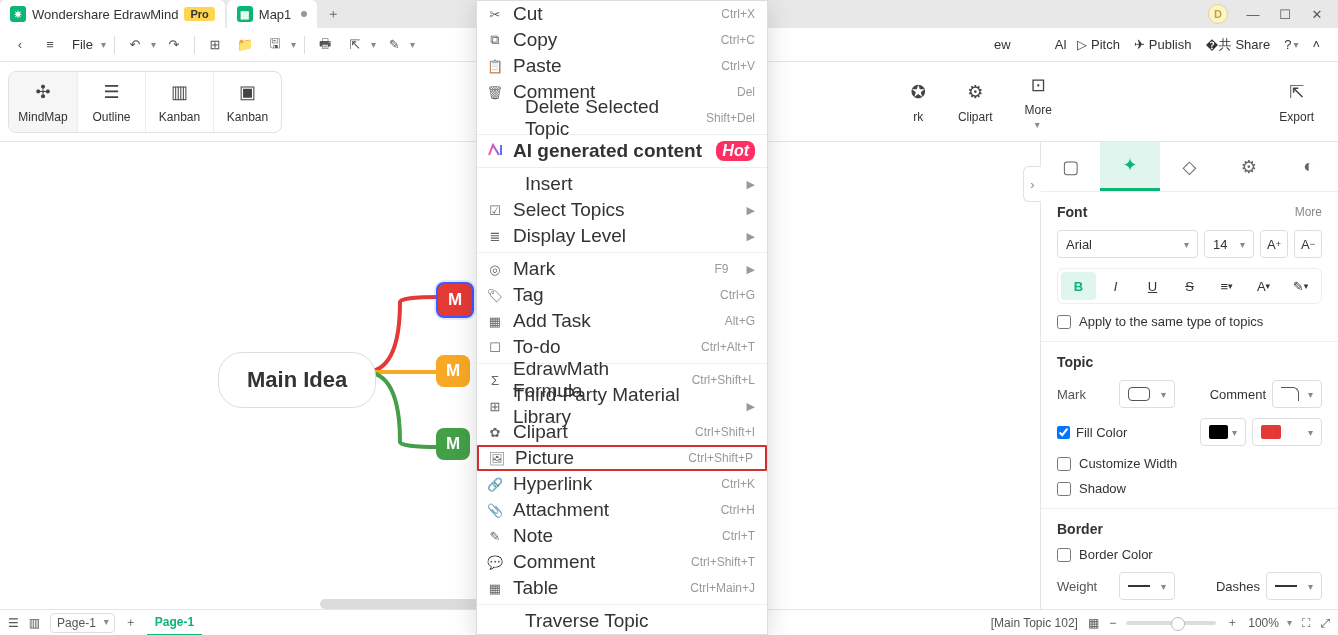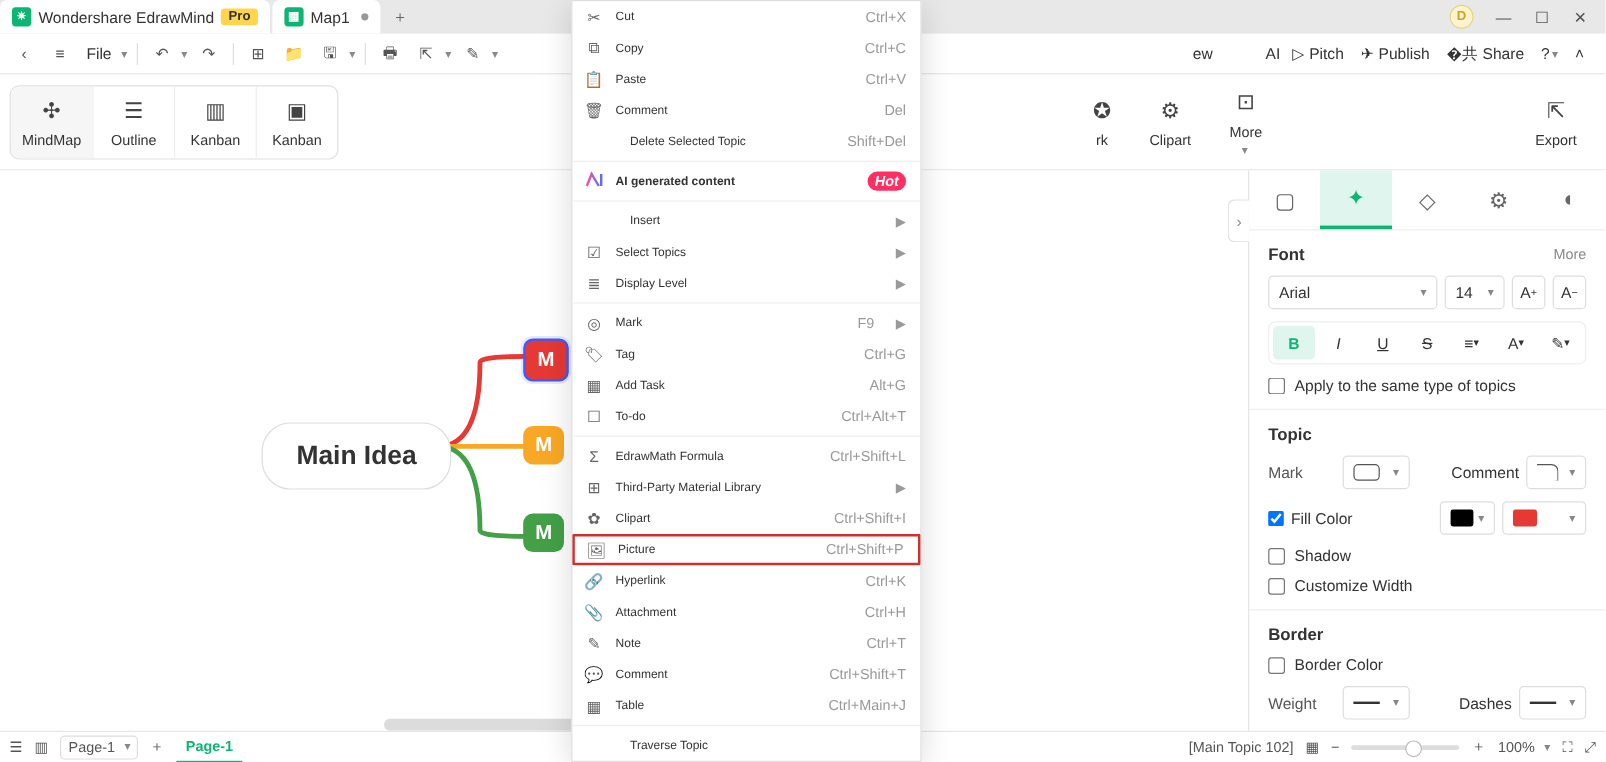--- a/index.html
+++ b/index.html
@@ -36,26 +36,26 @@
 .main-node { position:absolute; left:218px; top:210px; background:#fff; border:1px solid #ddd; border-radius:24px; padding:14px 28px; font-size:22px; font-weight:700; color:#333; }
 .sub-node { position:absolute; border-radius:8px; padding:6px 10px; color:#fff; font-weight:700; font-size:17px; }
 .sub1 { left:436px; top:140px; background:#e53935; border:2px solid #3b5bff; box-shadow:0 0 0 2px #3b5bff22; }
 .sub2 { left:436px; top:213px; background:#f9a825; }
 .sub3 { left:436px; top:286px; background:#43a047; }
 .branch { position:absolute; pointer-events:none; }
 
 .context-menu { position:absolute; left:476px; top:0; width:292px; background:#fff; border:1px solid #ddd; box-shadow:0 4px 24px rgba(0,0,0,.15); z-index:100; }
 .cm-row { display:flex; align-items:center; height:26px; padding:0 12px 0 10px; gap:10px; }
 .cm-ico { width:16px; text-align:center; color:#666; font-size:13px; display:flex; align-items:center; justify-content:center; }
-.cm-label { flex:1; font-size:10px; color:#333; }
+.cm-label { flex:1; font-size:19px; color:#333; }
 .cm-label.indent { margin-left:38px; }
 .cm-shortcut { font-size:12px; color:#999; }
 .cm-sub { color:#999; font-size:11px; }
 .cm-sep { height:1px; background:#eee; margin:3px 0; }
-.cm-hot { background:#ff2e63; color:#fff; font-size:12px; padding:1px 6px; border-radius:8px; font-style:italic; font-weight:600; }
+.cm-hot { background:#ff2e63; color:#fff; font-size:16px; padding:1px 6px; border-radius:8px; font-style:italic; font-weight:600; }
 .cm-highlight { border:2px solid #d32f2f; border-radius:1px; }
 .ai-icon { width:16px; height:16px; }
 
 .right-panel { position:absolute; right:0; top:142px; bottom:26px; width:298px; border-left:1px solid #e5e5e5; background:#fff; display:flex; flex-direction:column; }
 .rp-collapse { position:absolute; left:-18px; top:24px; width:18px; height:36px; border:1px solid #e0e0e0; border-right:none; background:#fff; border-radius:6px 0 0 6px; display:flex; align-items:center; justify-content:center; color:#888;}
 .rp-tabs { height:50px; display:flex; border-bottom:1px solid #eee; }
 .rp-tab { flex:1; display:flex; align-items:center; justify-content:center; color:#666; font-size:18px; }
 .rp-tab.active { background:#e0f5ee; border-bottom:3px solid #0bb573; color:#0bb573; }
 .rp-body { padding:12px 16px; overflow:auto; font-size:13px; flex:1;}
 .rp-sec-hd { display:flex; justify-content:space-between; align-items:center; margin-bottom:10px;}
@@ -410,25 +410,25 @@
           <span class="color-swatch" style="background:#000"></span>
           <span class="caret">▾</span>
         </div>
       <div class="select-box" style="width:70px">
           <span class="color-swatch" style="background:#e53935"></span>
           <span class="caret">▾</span>
         </div>
     </div>
     <div class="cb-row">
         <input type="checkbox" style="">
-        <span>Shadow</span>
+        <span>Customize Width</span>
       </div>
     <div class="cb-row">
         <input type="checkbox" style="">
-        <span>Customize Width</span>
+        <span>Shadow</span>
       </div>
 
     <div class="divider-h"></div>
     <div class="rp-sec-hd">
         <span class="rp-sec-title">Border</span>
       </div>
     <div class="cb-row">
         <input type="checkbox" style="">
         <span>Border Color</span>
       </div>

